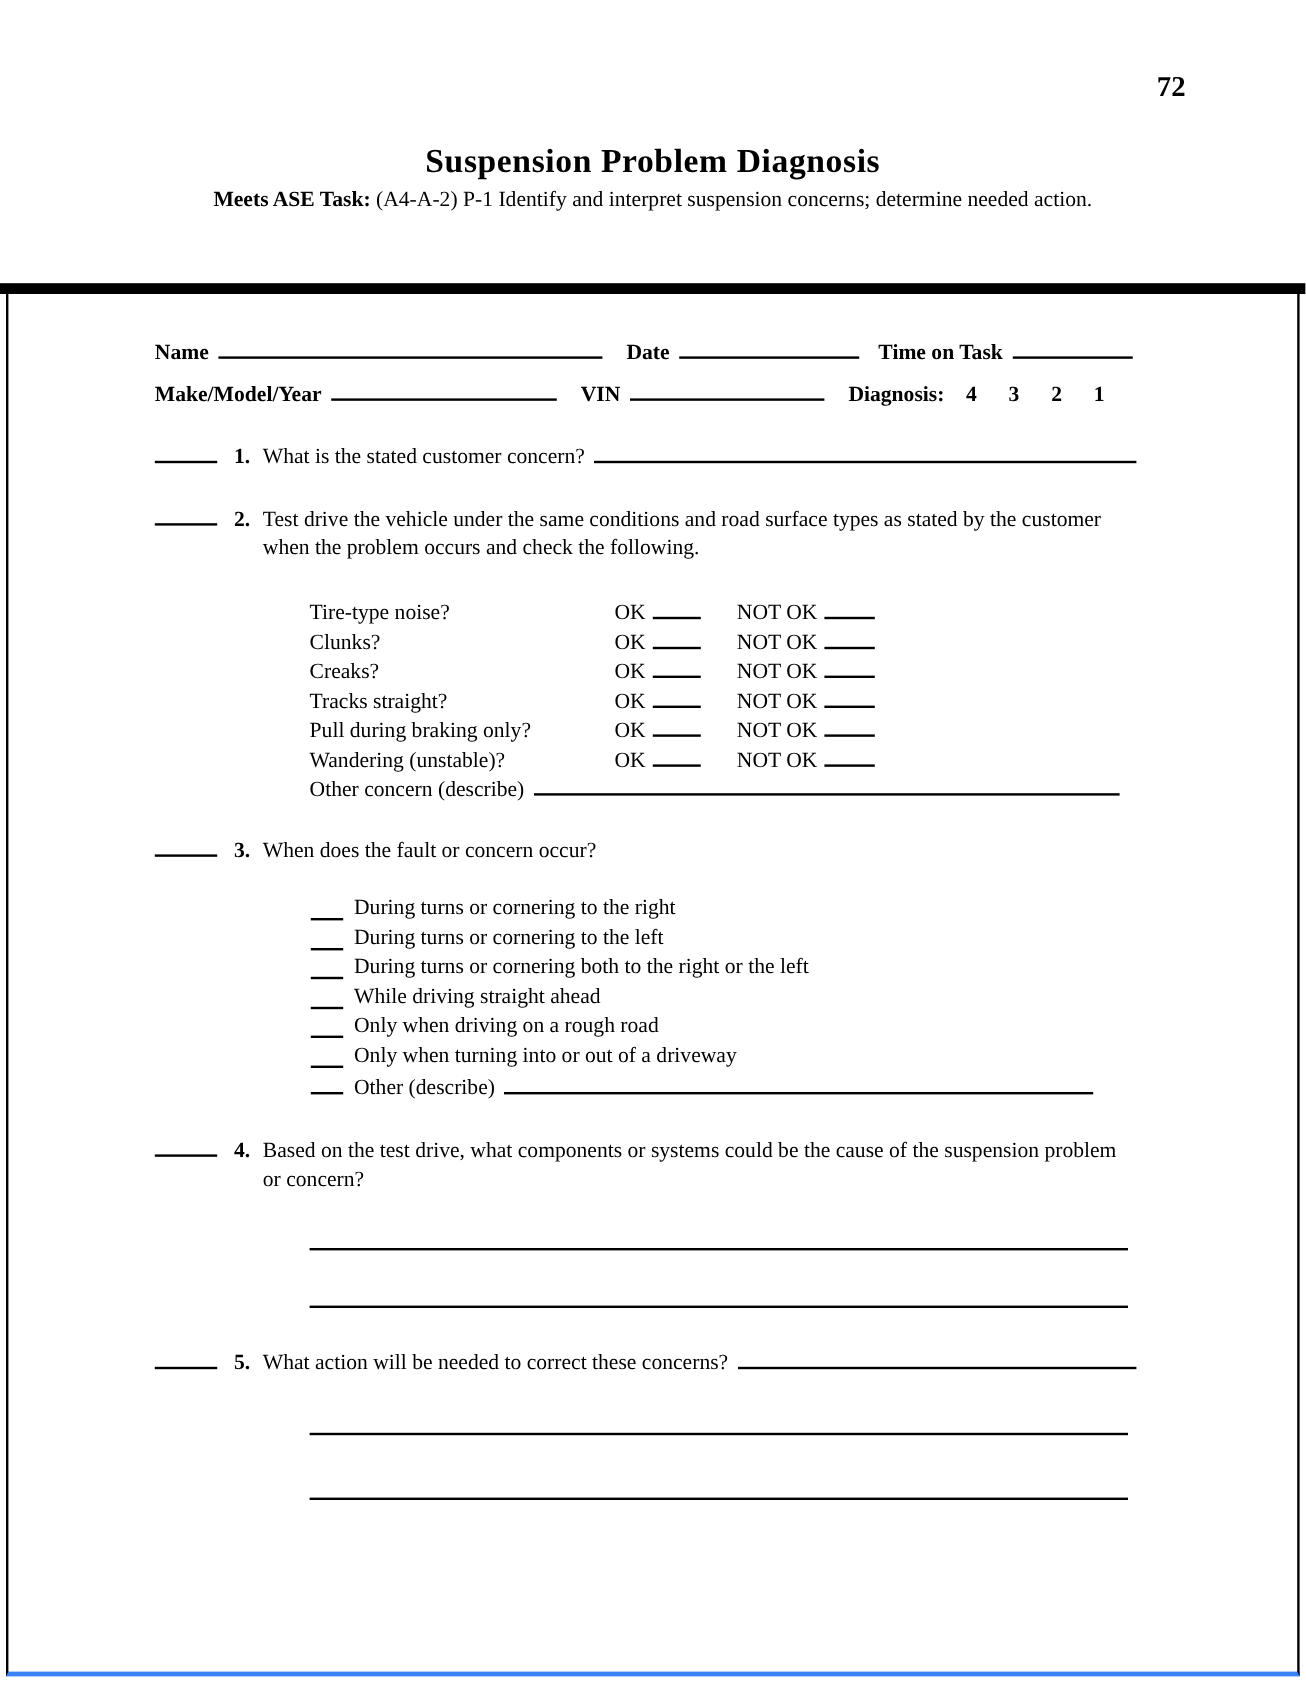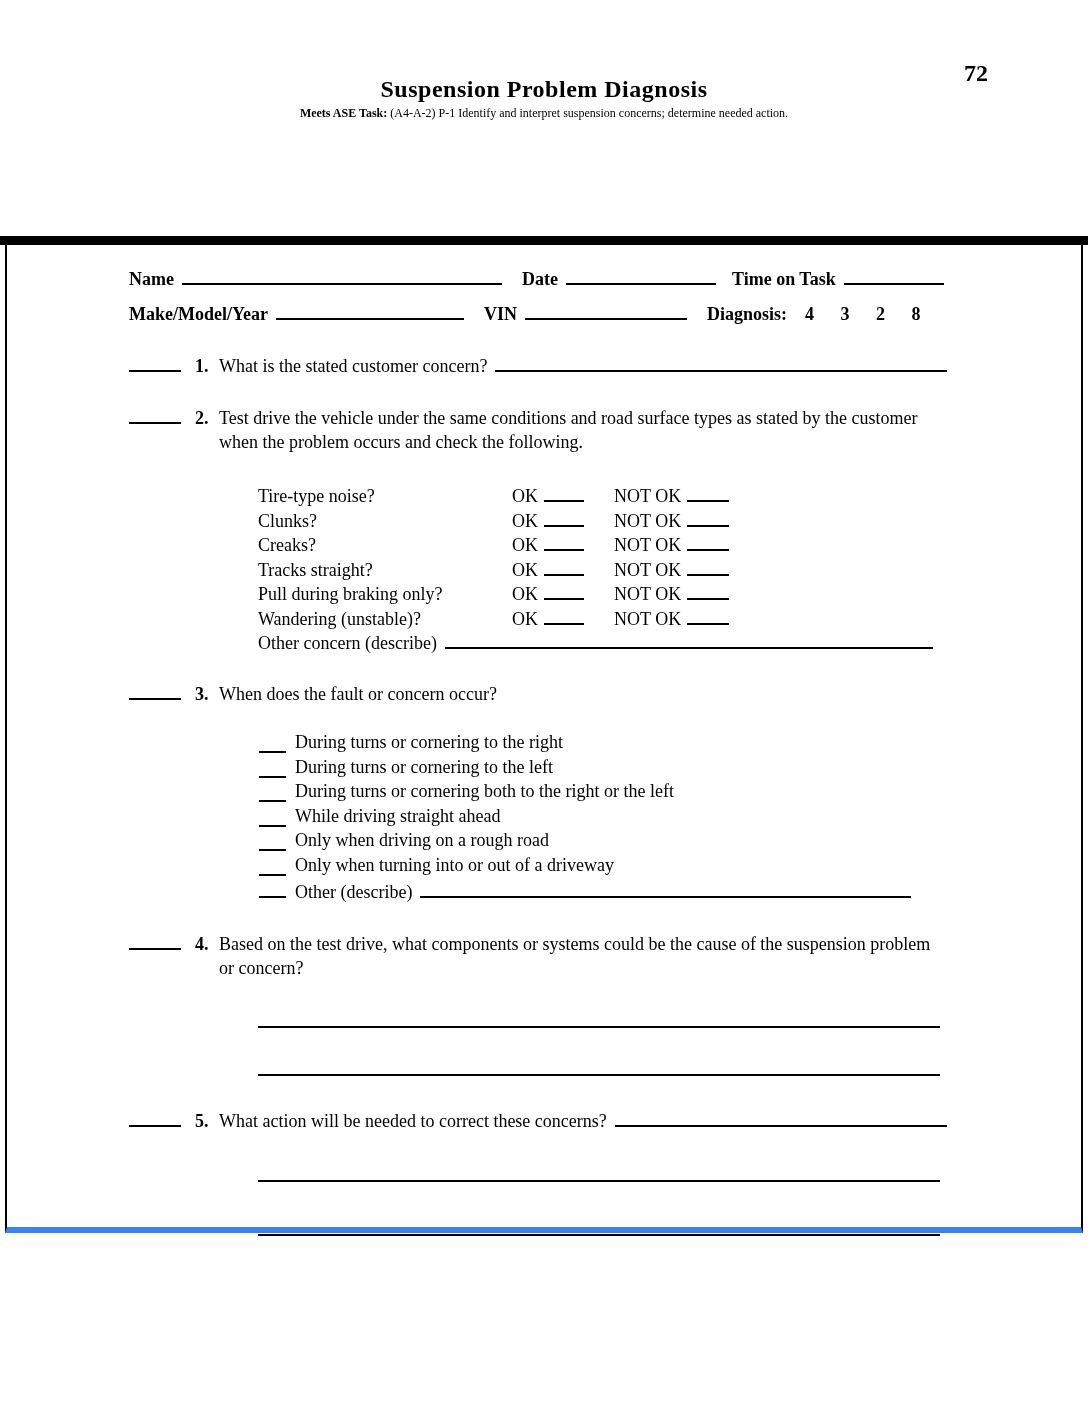--- a/index.html
+++ b/index.html
@@ -7,32 +7,32 @@
     width:1088px;height:1408px;background:#ffffff;color:#000;
     font-family:"Liberation Serif","DejaVu Serif",serif;
     font-size:18px;
     -webkit-font-smoothing:antialiased;
   }
   .page{position:relative;width:1088px;height:1408px;background:#fff;overflow:hidden;}
 
   
   .header{position:relative;height:236px;}
   .pagenum{position:absolute;top:60px;right:100px;font-weight:bold;font-size:24px;}
-  .title{margin:0;padding-top:76px;text-align:center;font-size:24px;font-weight:bold;letter-spacing:.5px;line-height:1.1;}
-  .subtitle{margin:4px auto 0;width:860px;text-align:center;font-size:12px;line-height:1.3;}
+  .title{margin:0;padding-top:120px;text-align:center;font-size:28px;font-weight:bold;letter-spacing:.5px;line-height:1.1;}
+  .subtitle{margin:4px auto 0;width:860px;text-align:center;font-size:18px;line-height:1.3;}
   .subtitle b{font-weight:bold;}
 
   
   .bar{height:9px;background:#000;width:1088px;}
 
   
   .box{
-    margin:0 5px;height:988px;box-sizing:border-box;
-    border-left:2px solid #000;border-right:2px solid #000;border-bottom:6px solid #3b82f6;
-    padding-top:20px;
+    margin:0 5px;height:1152px;box-sizing:border-box;
+    border-left:2px solid #000;border-right:2px solid #000;border-bottom:4px solid #3b82f6;
+    padding-top:34px;
   }
 
   
   .bl{display:inline-block;border-bottom:2px solid #000;height:1.02em;}
   .fill{flex:1;border-bottom:2px solid #000;height:1.02em;margin-left:8px;}
 
   
   .info-row{display:flex;align-items:baseline;margin-left:122px;font-weight:bold;height:22px;white-space:nowrap;}
   .info-row .lbl{margin-right:8px;}
   .gap20{margin-right:20px;}
@@ -103,21 +103,21 @@
       <span class="lbl">Time on Task</span>
       <span class="bl w100"></span>
     </div>
 
     <div class="info-row" style="margin-top:13px;">
       <span class="lbl">Make/Model/Year</span>
       <span class="bl w188 gap20"></span>
       <span class="lbl">VIN</span>
       <span class="bl w162 gap20"></span>
       <span class="lbl">Diagnosis:</span>
-      <span class="eval-scale">4 3 2 8</span>
+      <span class="eval-scale">4 3 2 1</span>
     </div>
 
     <div class="q-row mt30">
       <span class="bl score-blank"></span>
       <span class="q-num">1.</span>
       <div class="q-body">
         <span class="q-text">What is the stated customer concern?</span>
         <span class="fill"></span>
       </div>
     </div>

